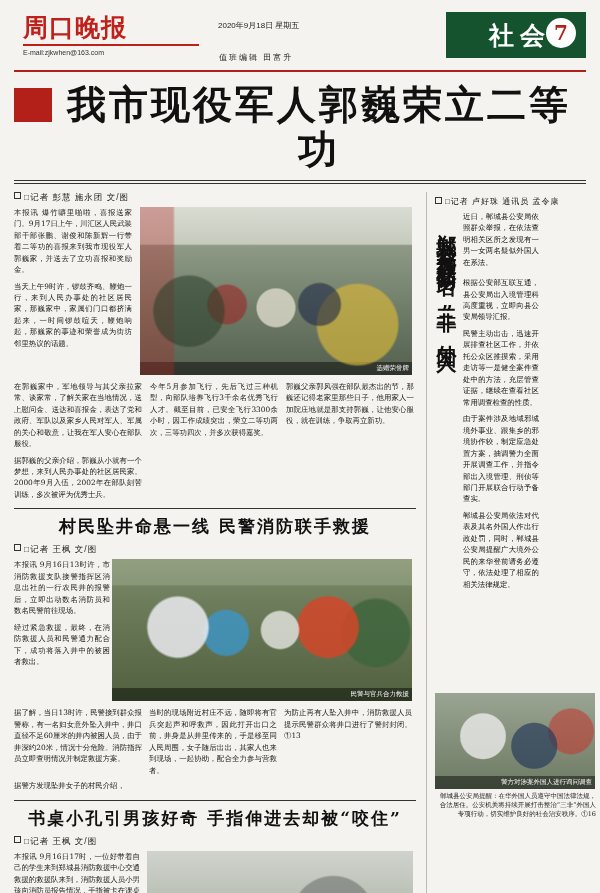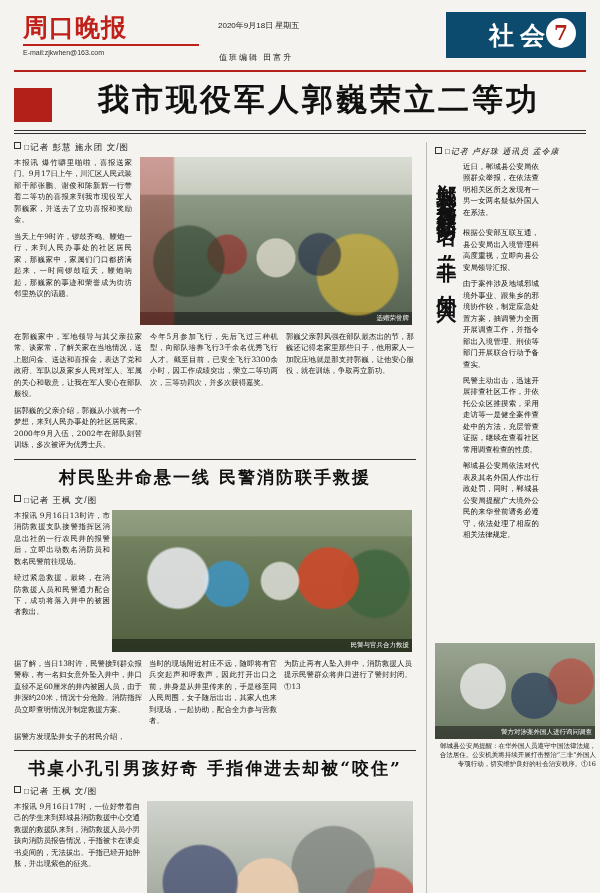--- a/index.html
+++ b/index.html
@@ -46,21 +46,21 @@
     font-size:8px; color:#222;
     white-space:nowrap;
   }
   .mast-credits {
     position:absolute; left:205px; top:40px;
     font-size:8px; color:#222; letter-spacing:2px;
   }
   .section-box {
     position:absolute; right:0; top:0;
     width:140px; height:46px;
-    background:#0c4a6e;
+    background:#14532d;
     color:#fff;
     display:flex; align-items:center; justify-content:center;
   }
   .section-name {
     font-family:"DejaVu Serif", serif;
     font-size:25px; font-weight:bold; letter-spacing:6px;
     margin-left:8px;
   }
   .page-num-circle {
     position:absolute; right:10px; top:6px;
@@ -75,21 +75,21 @@
   .headline-row {
     margin-top:10px;
     display:flex; align-items:flex-start;
   }
   .red-block { width:38px; height:34px; background:#b3201a; margin-top:6px; flex:0 0 auto;}
   .headline {
     flex:1;
     text-align:center;
     font-family:"DejaVu Serif", serif;
     font-weight:bold;
-    font-size:31px;
+    font-size:39px;
     letter-spacing:3px;
     line-height:1.15;
     padding:0 4px;
   }
   .hr-thin { height:1px; background:#333; margin:8px 0 0 0; }
   .hr-thin.double { border-top:1px solid #333; margin-top:2px; height:0; }
 
   
   .body-wrap { display:flex; margin-top:8px; }
   .left-col { width:402px; flex:0 0 auto; }
@@ -178,21 +178,21 @@
   .right-flex { display:flex; }
   .right-text {
     font-family:"DejaVu Serif", serif;
     font-size:7.4px; line-height:1.55; text-align:justify;
     width:76px;
   }
   .right-caption {
     font-size:6.5px; color:#222; margin-top:3px;
     font-family:"DejaVu Serif", serif; line-height:1.4;text-align:right;
   }
-  .mini-byline { font-size:8px; letter-spacing:1px; margin:4px 0;font-style:italic; }
+  .mini-byline { font-size:8px; letter-spacing:1px; margin:4px 0; }
 
   
   .ph-a { background:
       linear-gradient(180deg,#d9dcd2 0%, #c7cbbe 22%, #8e9a86 23%, #6f7d69 60%, #55604f 100%);
   }
   .ph-a::after {
     content:""; position:absolute; inset:0;
     background:
       radial-gradient(circle at 18% 62%, rgba(40,60,40,.55) 0 14%, transparent 15%),
       radial-gradient(circle at 32% 58%, rgba(160,30,30,.55) 0 9%, transparent 10%),
@@ -342,22 +342,22 @@
     <div class="right-col">
       <div class="mini-byline">
         <span class="tag" style="display:inline-block;width:7px;height:7px;border:1px solid #333;margin-right:3px;"></span><span>□记者 卢好珠  通讯员 孟令康</span>
       </div>
 
       <div class="right-flex">
         <div class="vtitle">郸城县公安局行政处罚两名“三非”外国人</div>
         <div style="flex:1; padding-left:4px;">
           <div class="right-text">近日，郸城县公安局依照群众举报，在依法查明相关区所之发现有一男一女两名疑似外国人在系法。</div>
           <div class="right-text" style="margin-top:9px">根据公安部互联互通，县公安局出入境管理科高度重视，立即向县公安局领导汇报。</div>
+          <div class="right-text" style="margin-top:5px">民警主动出击，迅速开展排查社区工作，并依托公众区推摸索，采用走访等一是健全案件查处中的方法，充层管查证据，继续在查看社区常用调查检查的性质。</div>
           <div class="right-text" style="margin-top:5px">由于案件涉及地域邪城境外事业、跟集乡的邪境协作较，制定应急处置方案，抽调警力全面开展调查工作，并指令部出入境管理、刑侦等部门开展联合行动予备查实。</div>
-          <div class="right-text" style="margin-top:5px">民警主动出击，迅速开展排查社区工作，并依托公众区推摸索，采用走访等一是健全案件查处中的方法，充层管查证据，继续在查看社区常用调查检查的性质。</div>
           <div class="right-text" style="margin-top:5px">郸城县公安局依法对代表及其名外国人作出行政处罚，同时，郸城县公安局提醒广大境外公民的来华登前请务必遵守，依法处理了相应的相关法律规定。</div>
         </div>
       </div>
 
       <div class="photo right-photo ph-d" style="margin-top:6px">
         <div class="cap">警方对涉案外国人进行询问调查</div>
       </div>
       <div class="right-caption">郸城县公安局提醒：在华外国人员遵守中国法律法规，合法居住。公安机关将持续开展打击整治“三非”外国人专项行动，切实维护良好的社会治安秩序。①16</div>
     </div>
 

